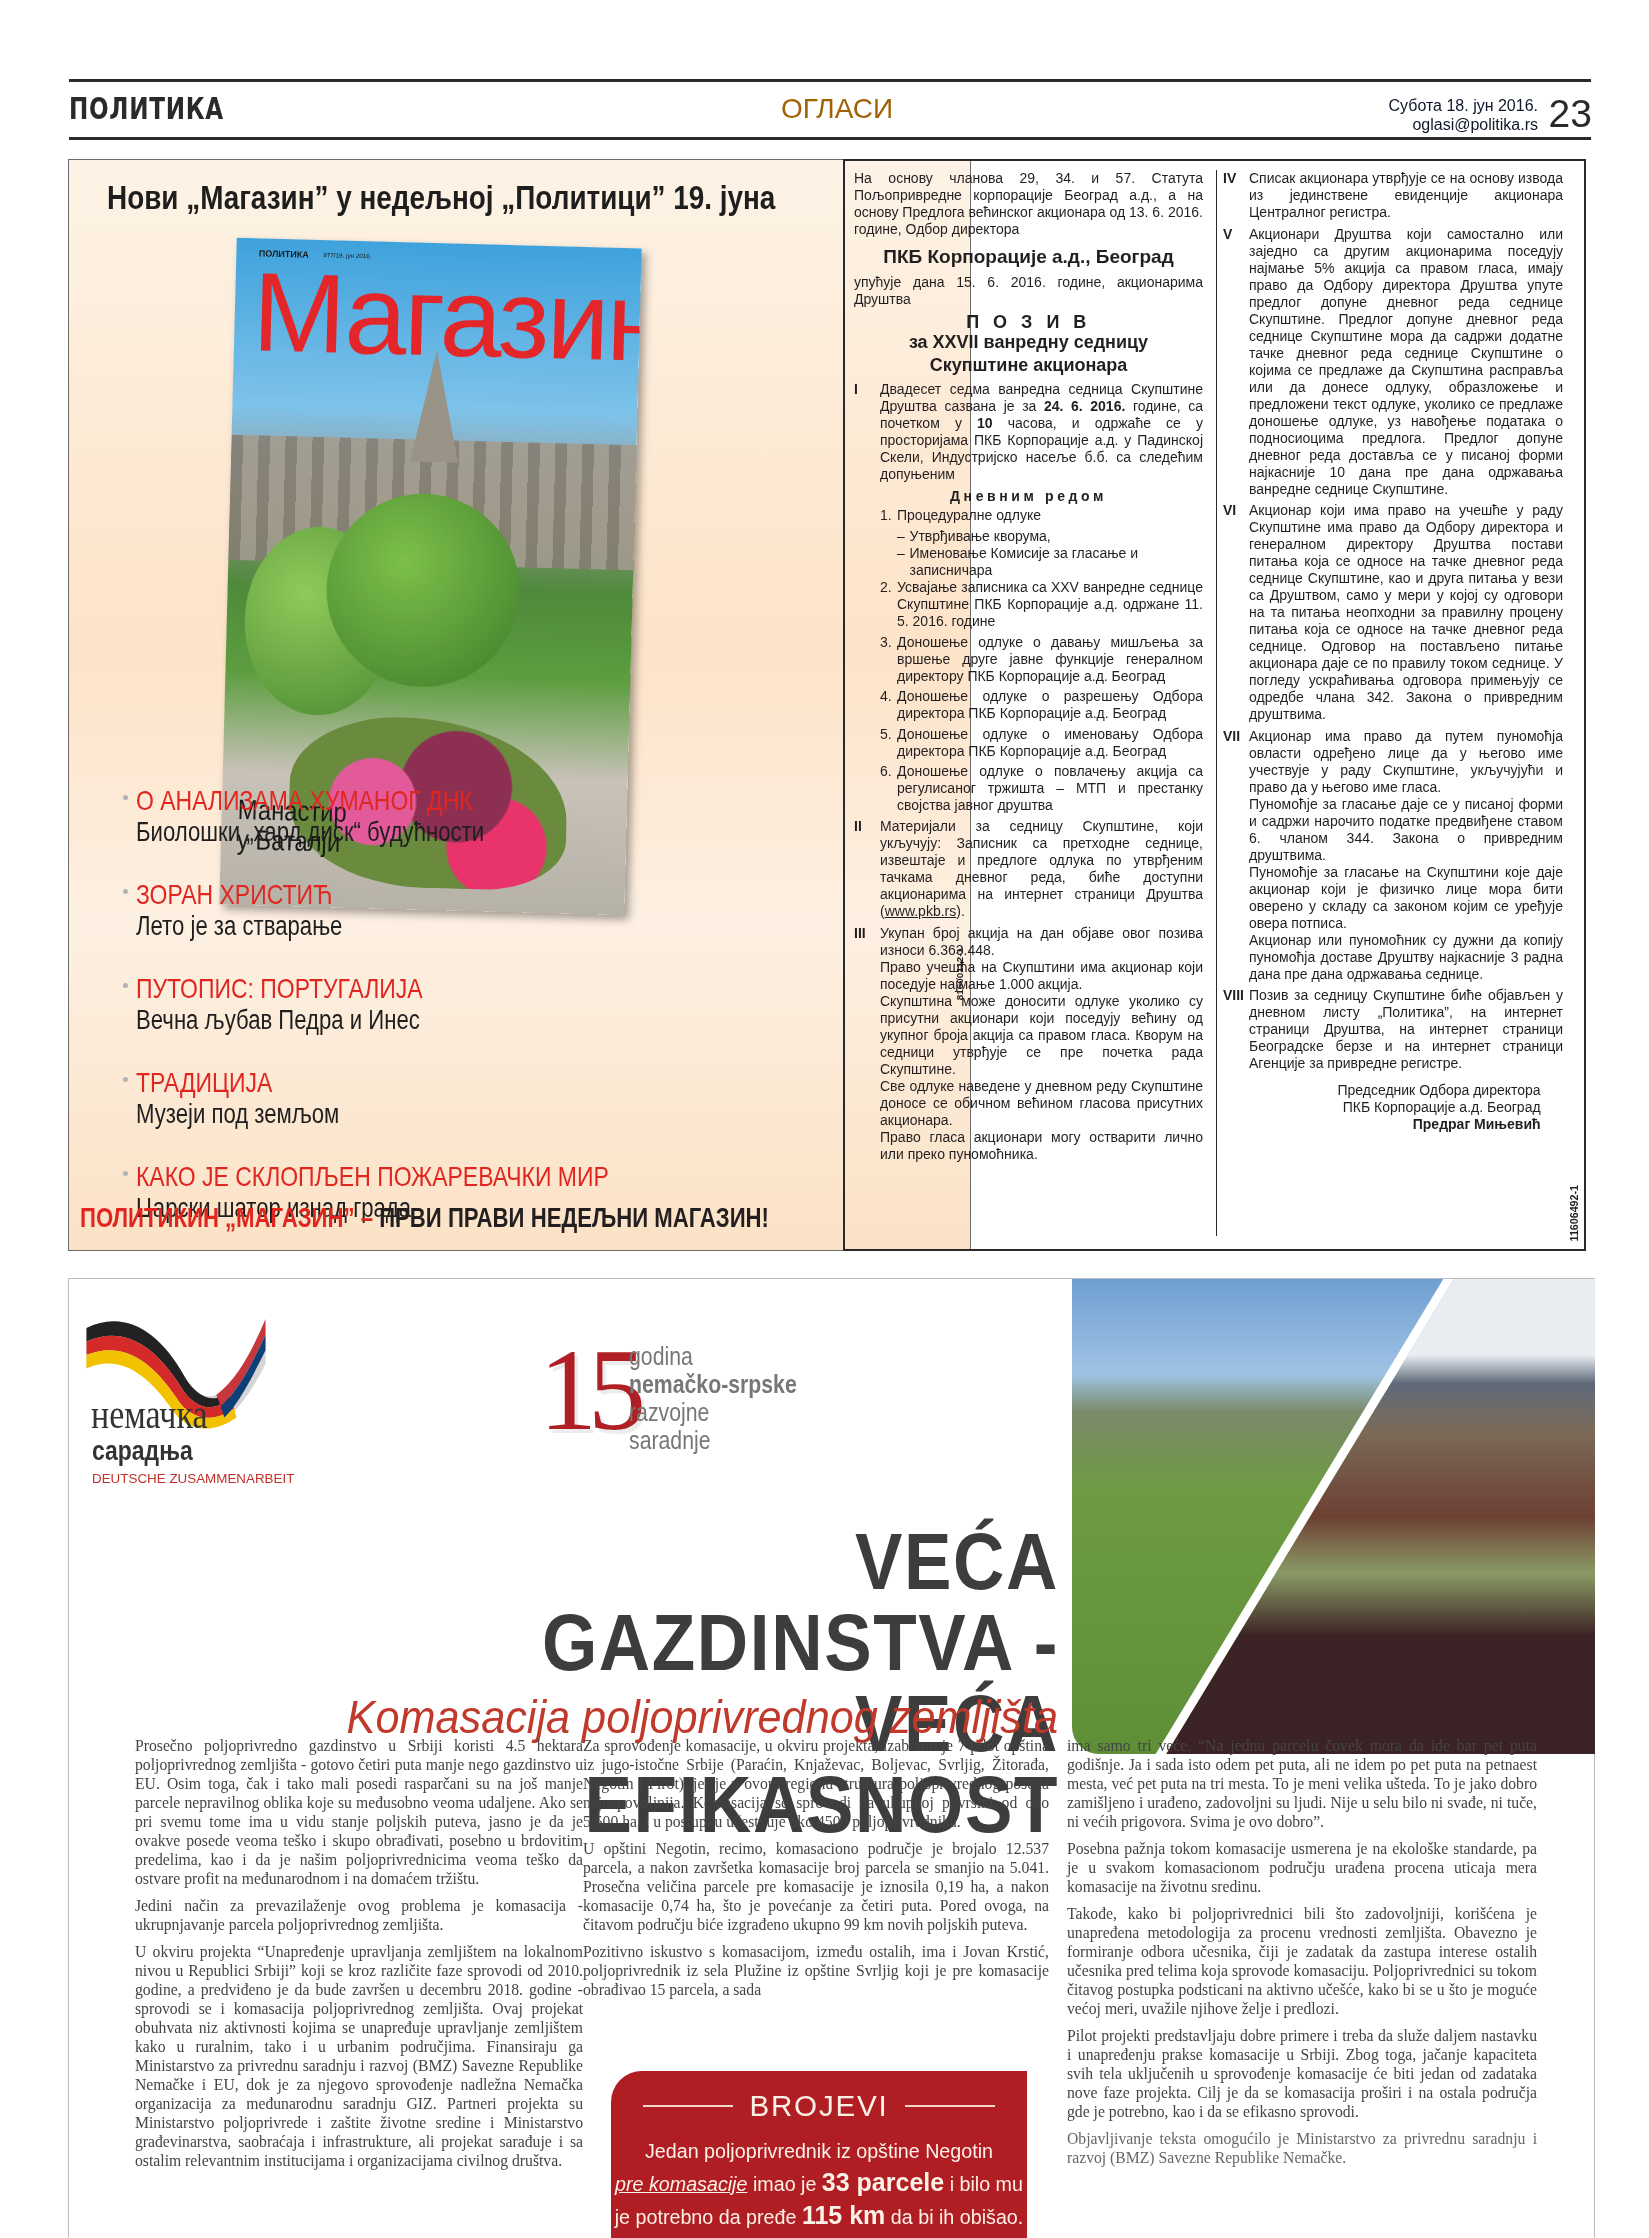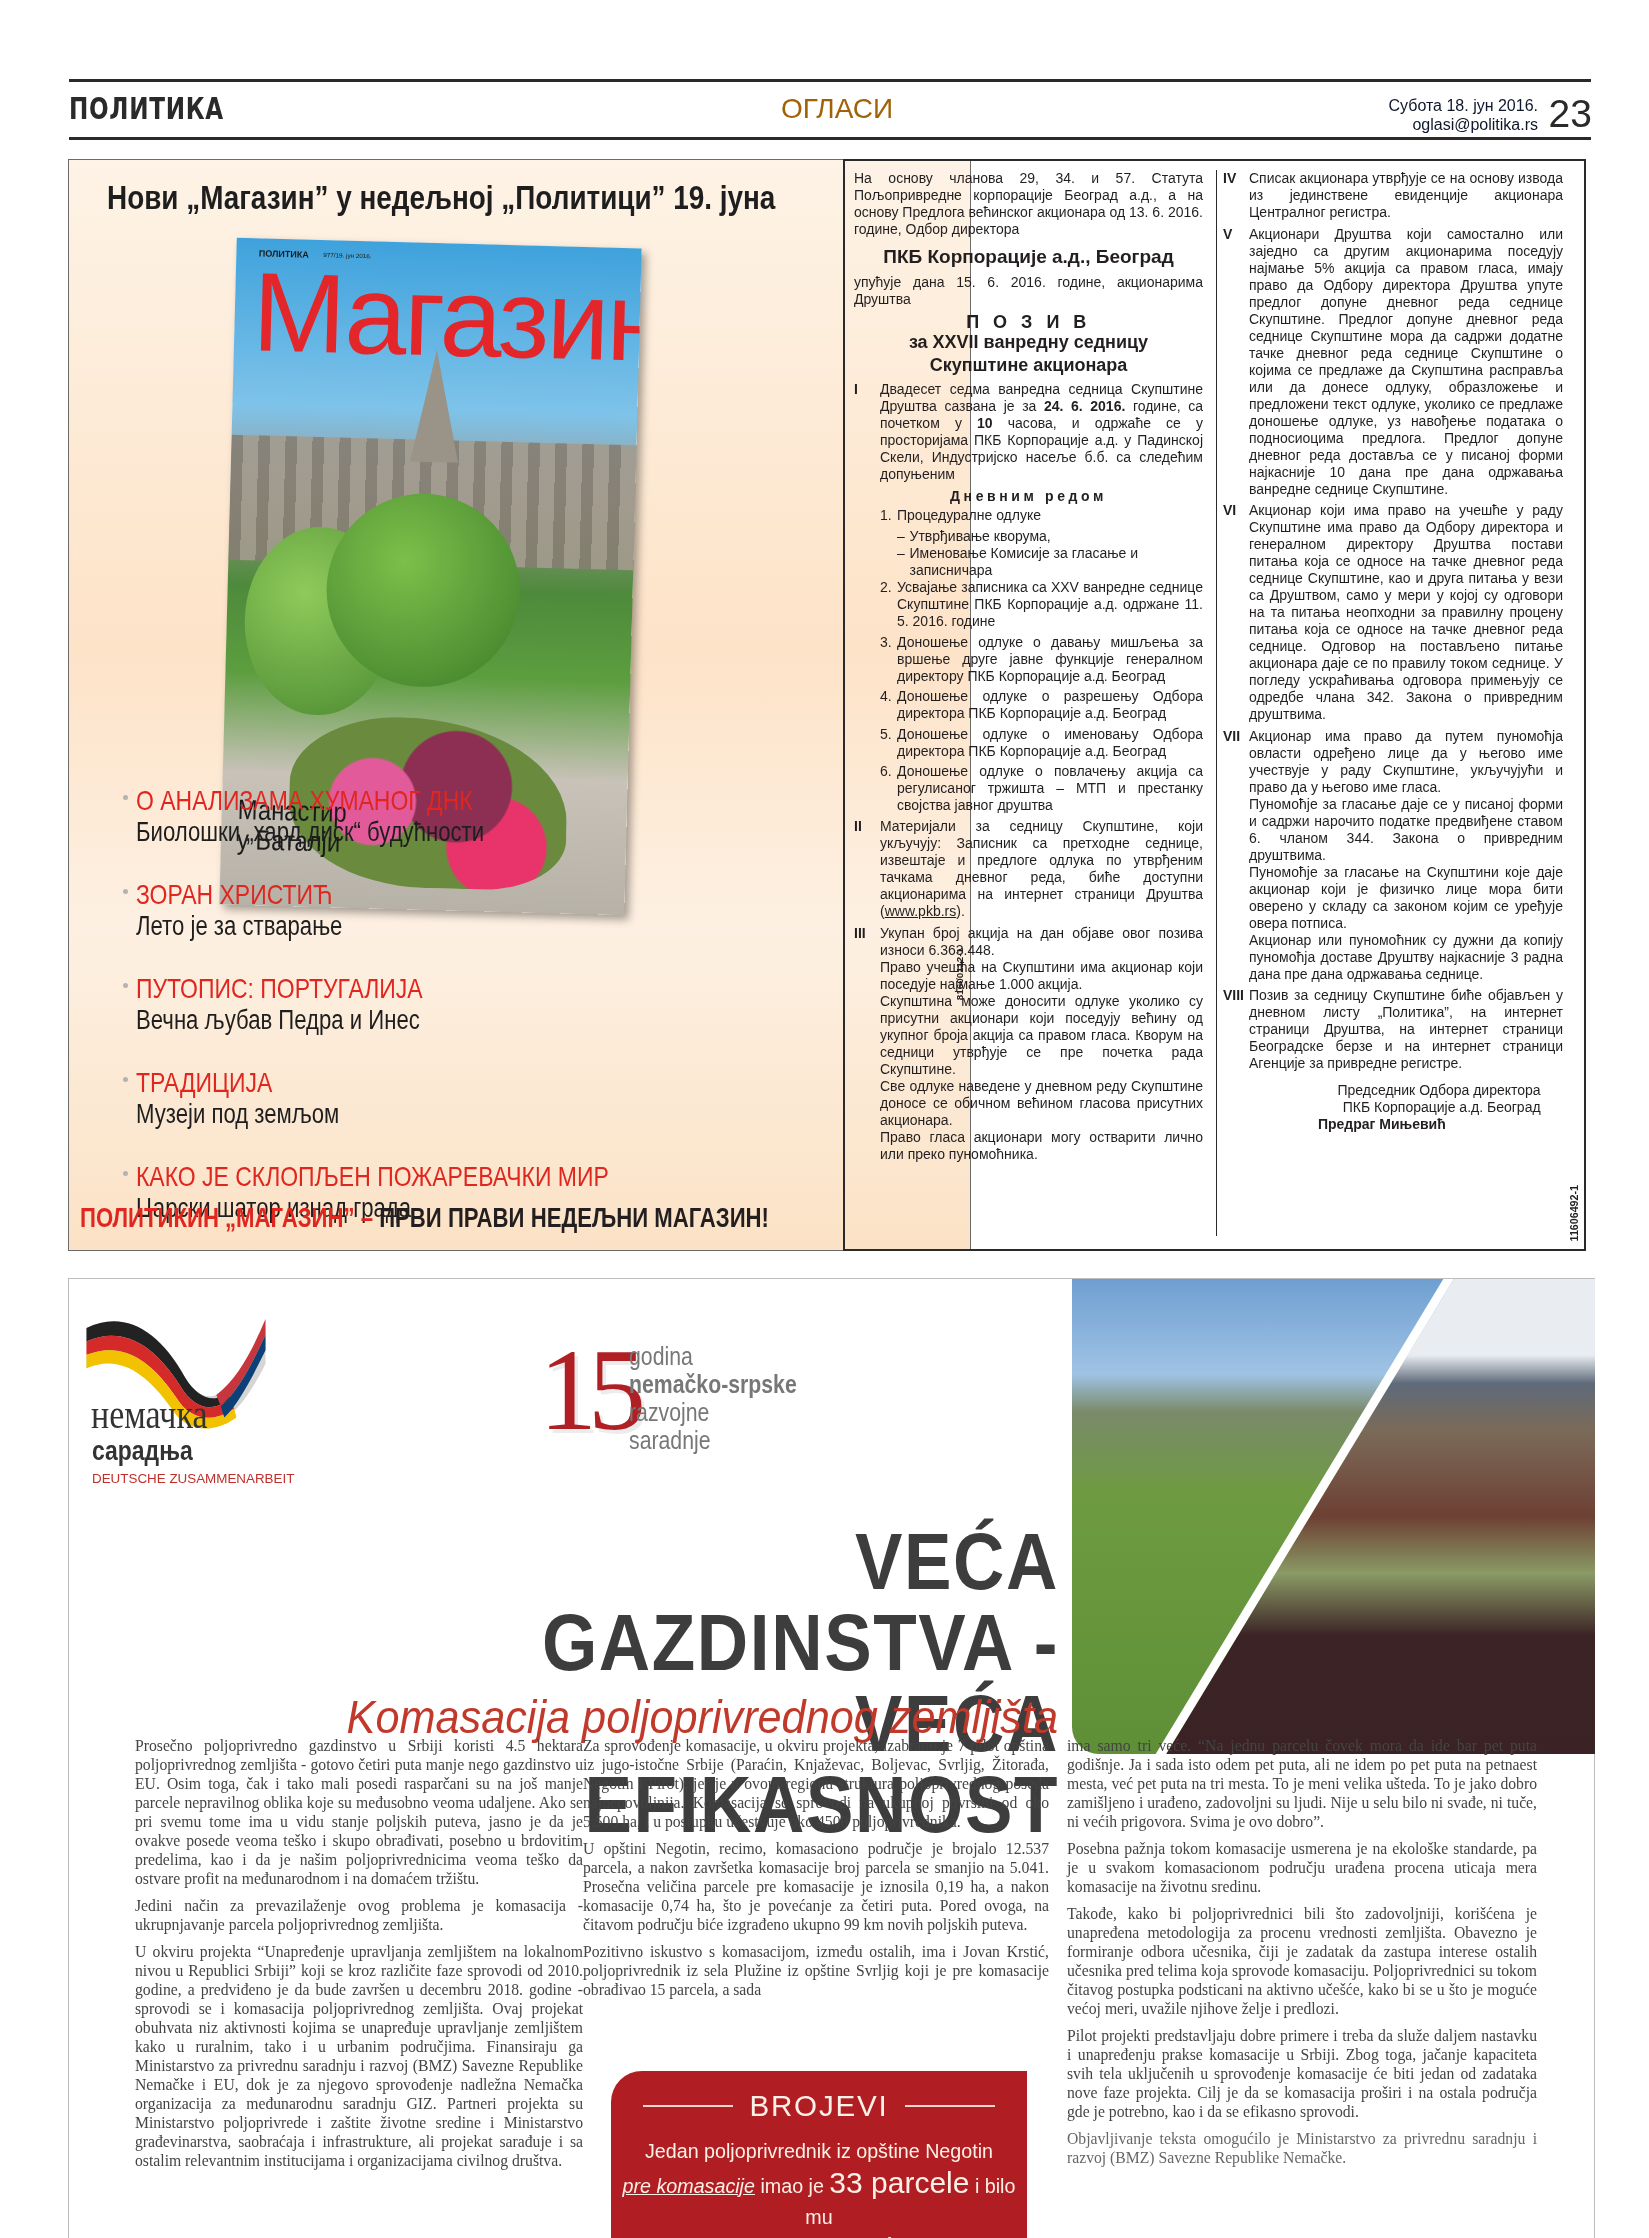--- a/index.html
+++ b/index.html
@@ -53,21 +53,21 @@
   .sect { position: relative; padding-left: 26px; margin-bottom: 4.5px; text-align: justify; }
   .sect .num { position: absolute; left: 0; top: 0; font-weight: bold; }
   .agenda-title { text-align: center; font-weight: bold; letter-spacing: 3.6px; margin: 4.5px 0 2.7px; }
   .agenda-item { position: relative; padding-left: 43px; margin-bottom: 3.6px; }
   .agenda-item .n { position: absolute; left: 26px; }
   .agenda-sub { padding-left: 43px; }
   .agenda-sub div { position: relative; padding-left: 12.5px; }
   .agenda-sub div::before { content: "–"; position: absolute; left: 0; }
   .underline { text-decoration: underline; }
   .signature { text-align: right; margin-top: 9.9px; padding-right: 22.4px; }
-  .signature .name { font-weight: bold; text-align: center; }
+  .signature .name { font-weight: bold; }
   .notice-code { position: absolute; right: 3.6px; bottom: 7.2px; font-size: 10.7px; font-weight: bold; writing-mode: vertical-rl; transform: rotate(180deg); }
 
   
   .gc-ad { position: absolute; left: 68px; top: 1278px; width: 1527px; height: 1043px; border: 1.3px solid #bdbdbd; background: #fff; }
   .flag-ribbon { position: absolute; left: 13.4px; top: 31px; width: 188px; height: 121px; }
   .logo-nem { position: absolute; left: 22.4px; top: 112px; font-family: "Liberation Serif", serif; font-size: 40px; color: #333; transform: scaleX(0.85); transform-origin: left; }
   .logo-sar { position: absolute; left: 23px; top: 157px; font-size: 27px; font-weight: bold; color: #333; transform: scaleX(0.85); transform-origin: left; }
   .logo-de { position: absolute; left: 23px; top: 192px; font-size: 13.4px; color: #c0302b; }
   .fifteen { position: absolute; left: 470px; top: 45px; font-family: "Liberation Serif", serif; font-size: 116px; color: #b01f24; letter-spacing: -9px; text-shadow: 3.6px 3.6px 0 #ececec; }
   .fifteen-text { position: absolute; left: 560px; top: 63px; font-size: 25px; line-height: 28px; color: #777; transform: scaleX(0.85); transform-origin: left; }
@@ -80,21 +80,21 @@
   .article-col { position: absolute; top: 457px; font-family: "Liberation Serif", serif; font-size: 15.7px; line-height: 19px; color: #444; text-align: justify; }
   .article-col p { margin-bottom: 8px; }
   .article-col.c1 { left: 48px; width: 448px; margin-left: 18px; }
   .article-col.c2 { left: 514px; width: 466px; }
   .article-col.c3 { left: 998px; width: 470px; }
   .article-col .note { color: #666; }
   .brojevi { position: absolute; left: 542px; top: 792px; width: 416px; height: 242px; background: #b01e23; border-radius: 31px 0 0 0; color: #fdf0e6; text-align: center; }
   .brojevi-title { margin-top: 18px; font-size: 29.6px; letter-spacing: 1.8px; display: flex; align-items: center; justify-content: center; gap: 16px; }
   .brojevi-title .line { width: 90px; height: 1.8px; background: #f3d6cc; }
   .brojevi-body { margin-top: 12.5px; font-size: 19.7px; line-height: 31px; }
-  .brojevi-body .big { font-weight: normal; font-size: 30px; }
+  .brojevi-body .big { font-weight: bold; font-size: 25px; }
   .brojevi-body .em { font-style: italic; text-decoration: underline; }
 </style>
 </head>
 <body>
 
 <div class="rule top"></div>
 <div class="masthead">ПОЛИТИКА</div>
 <div class="section-title">ОГЛАСИ</div>
 <div class="header-meta">
   <div>Субота 18. јун 2016.</div>

